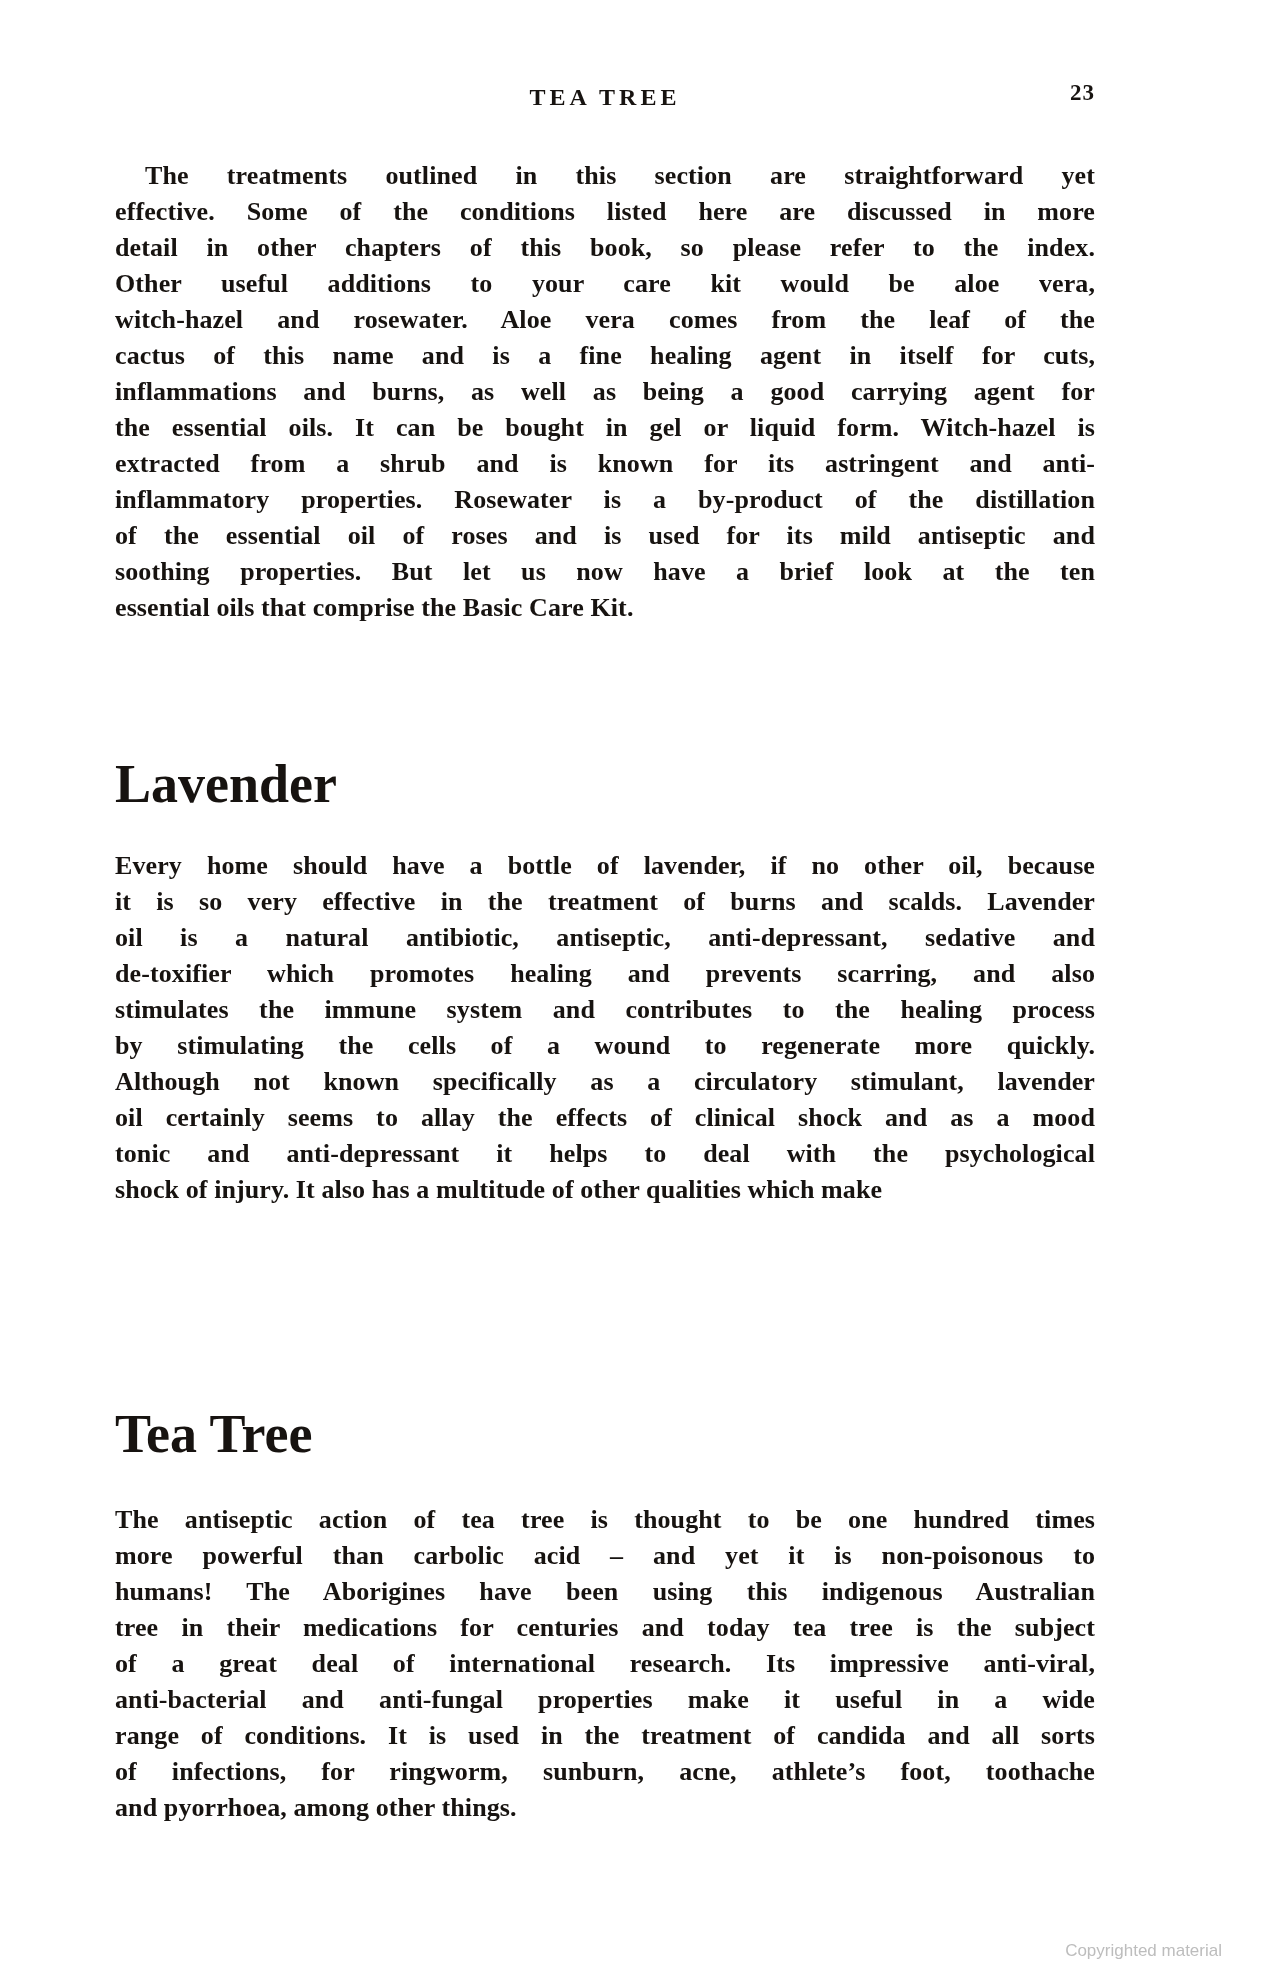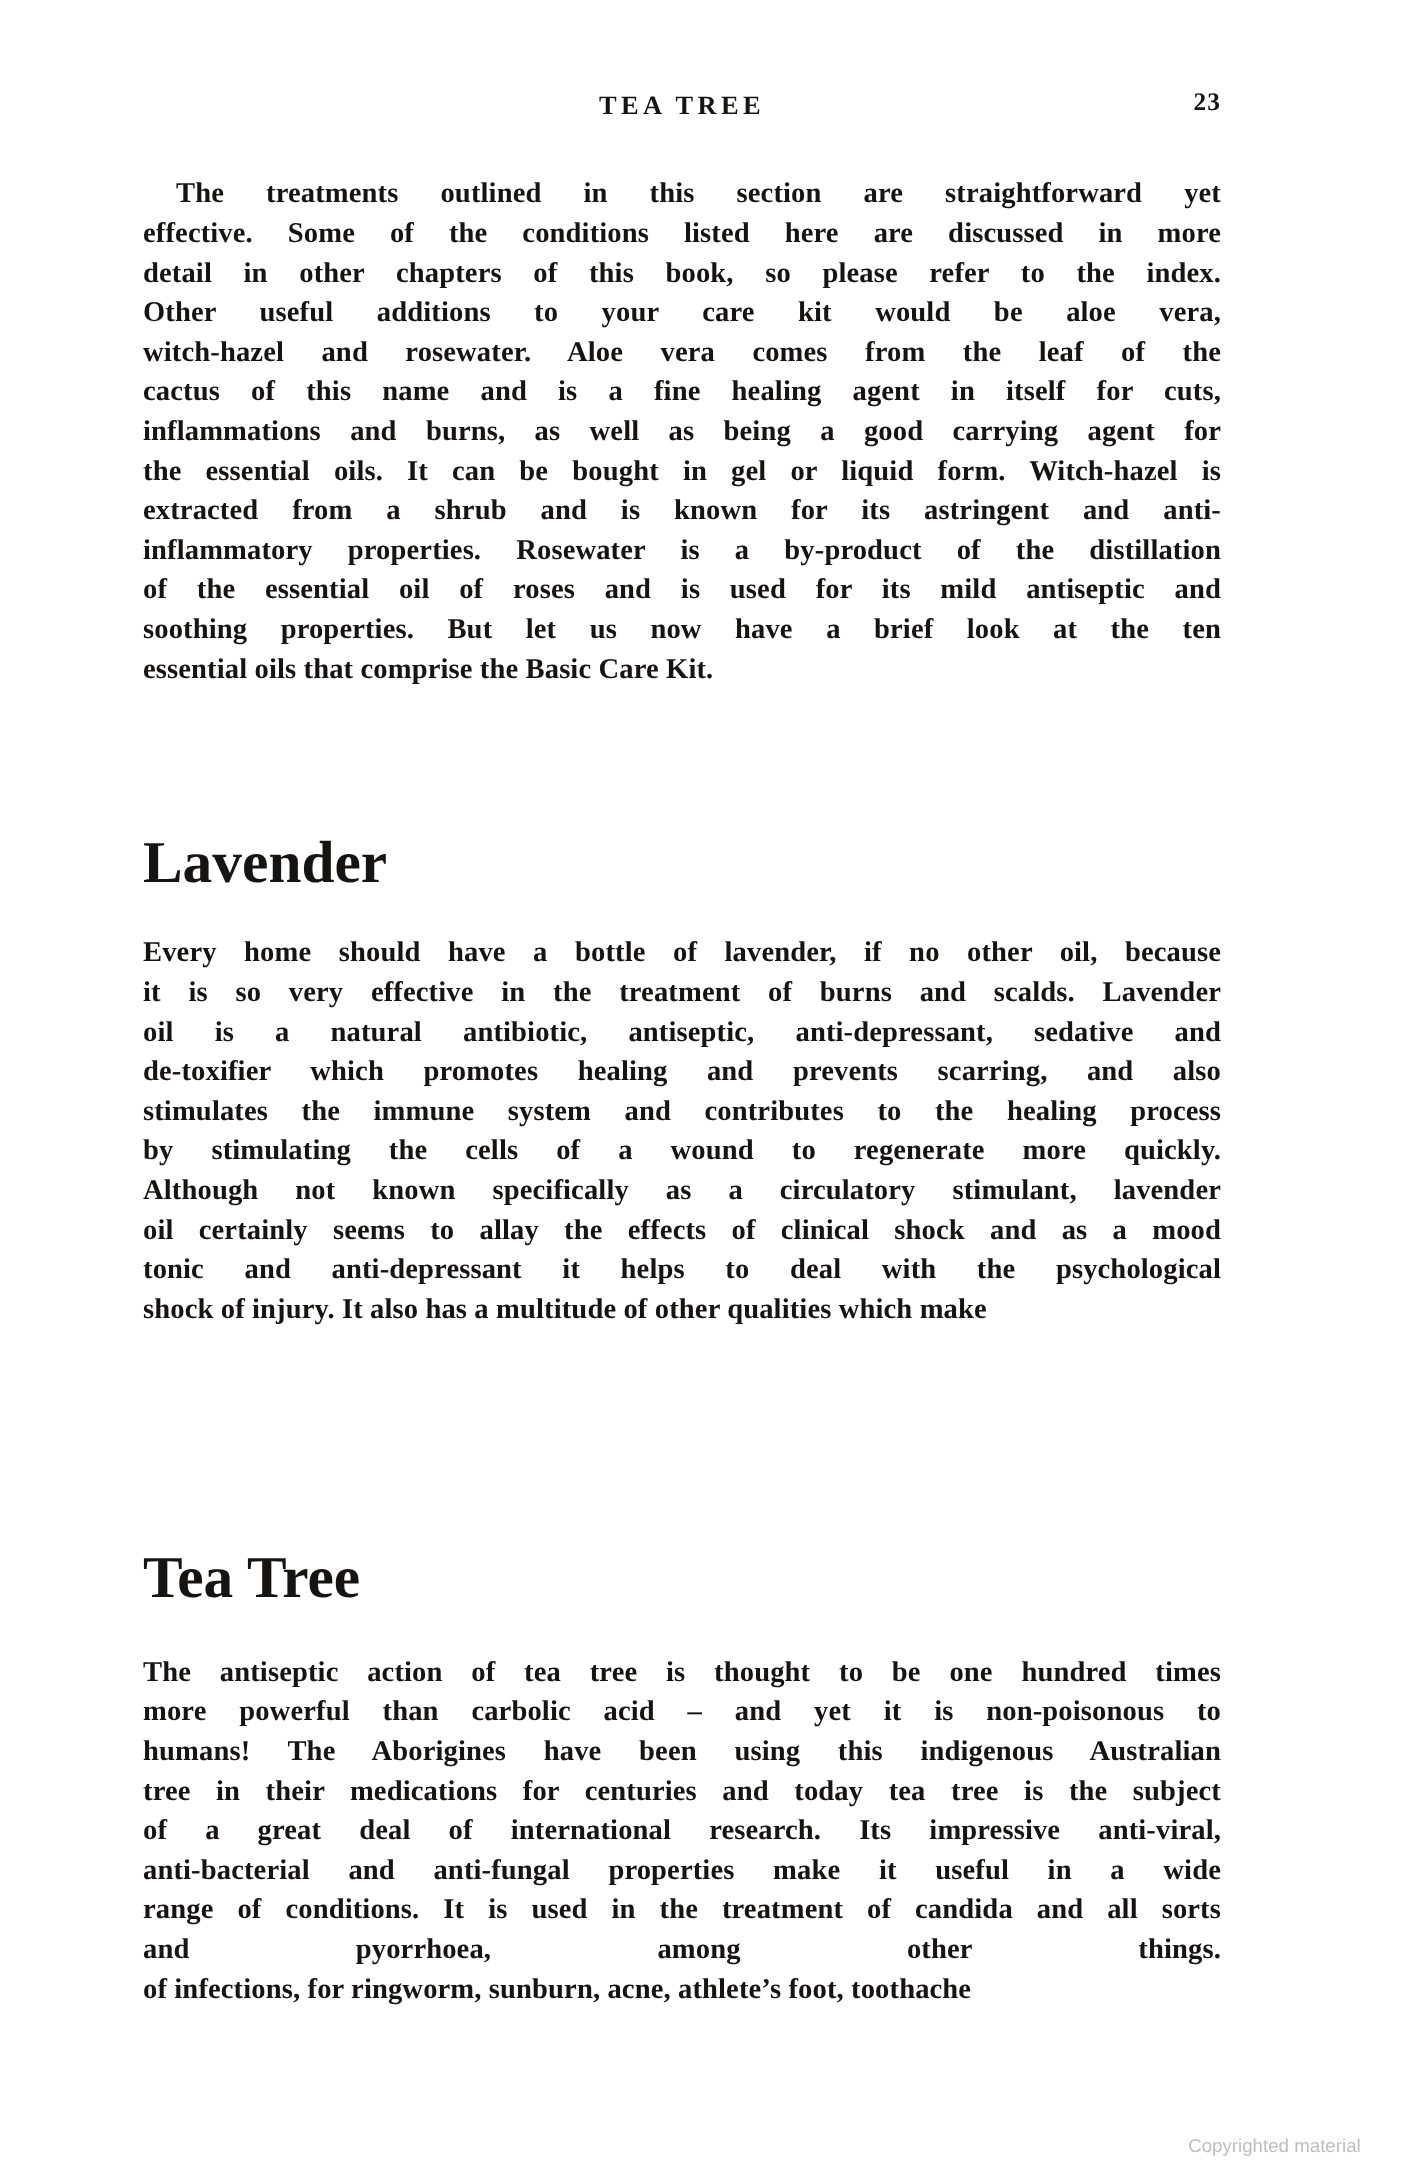--- a/index.html
+++ b/index.html
@@ -9,21 +9,20 @@
   }
   html, body { margin: 0; padding: 0; background: #ffffff; }
   .page {
     position: relative;
     width: 1240px;
     height: 1975px;
     background: var(--paper);
     font-family: "Liberation Serif", serif;
     color: var(--ink);
     overflow: hidden;
-    margin-left: 15px;
   }
   .running-head-row {
     position: absolute;
     left: 115px;
     top: 84px;
     width: 980px;
     height: 40px;
   }
   .running-head {
     display: block;
@@ -121,19 +120,19 @@
   <h2 class="section-heading" style="top:1406px">Tea Tree</h2>
 
   <div class="para" style="top:1502px">
       <div class="line">The antiseptic action of tea tree is thought to be one hundred times</div>
       <div class="line">more powerful than carbolic acid – and yet it is non-poisonous to</div>
       <div class="line">humans! The Aborigines have been using this indigenous Australian</div>
       <div class="line">tree in their medications for centuries and today tea tree is the subject</div>
       <div class="line">of a great deal of international research. Its impressive anti-viral,</div>
       <div class="line">anti-bacterial and anti-fungal properties make it useful in a wide</div>
       <div class="line">range of conditions. It is used in the treatment of candida and all sorts</div>
+      <div class="line">of infections, for ringworm, sunburn, acne, athlete’s foot, toothache</div>
       <div class="line">and pyorrhoea, among other things.</div>
-      <div class="line">of infections, for ringworm, sunburn, acne, athlete’s foot, toothache</div>
     </div>
 
   <div class="watermark">Copyrighted material</div>
 
 </div>
 
 </body></html>

